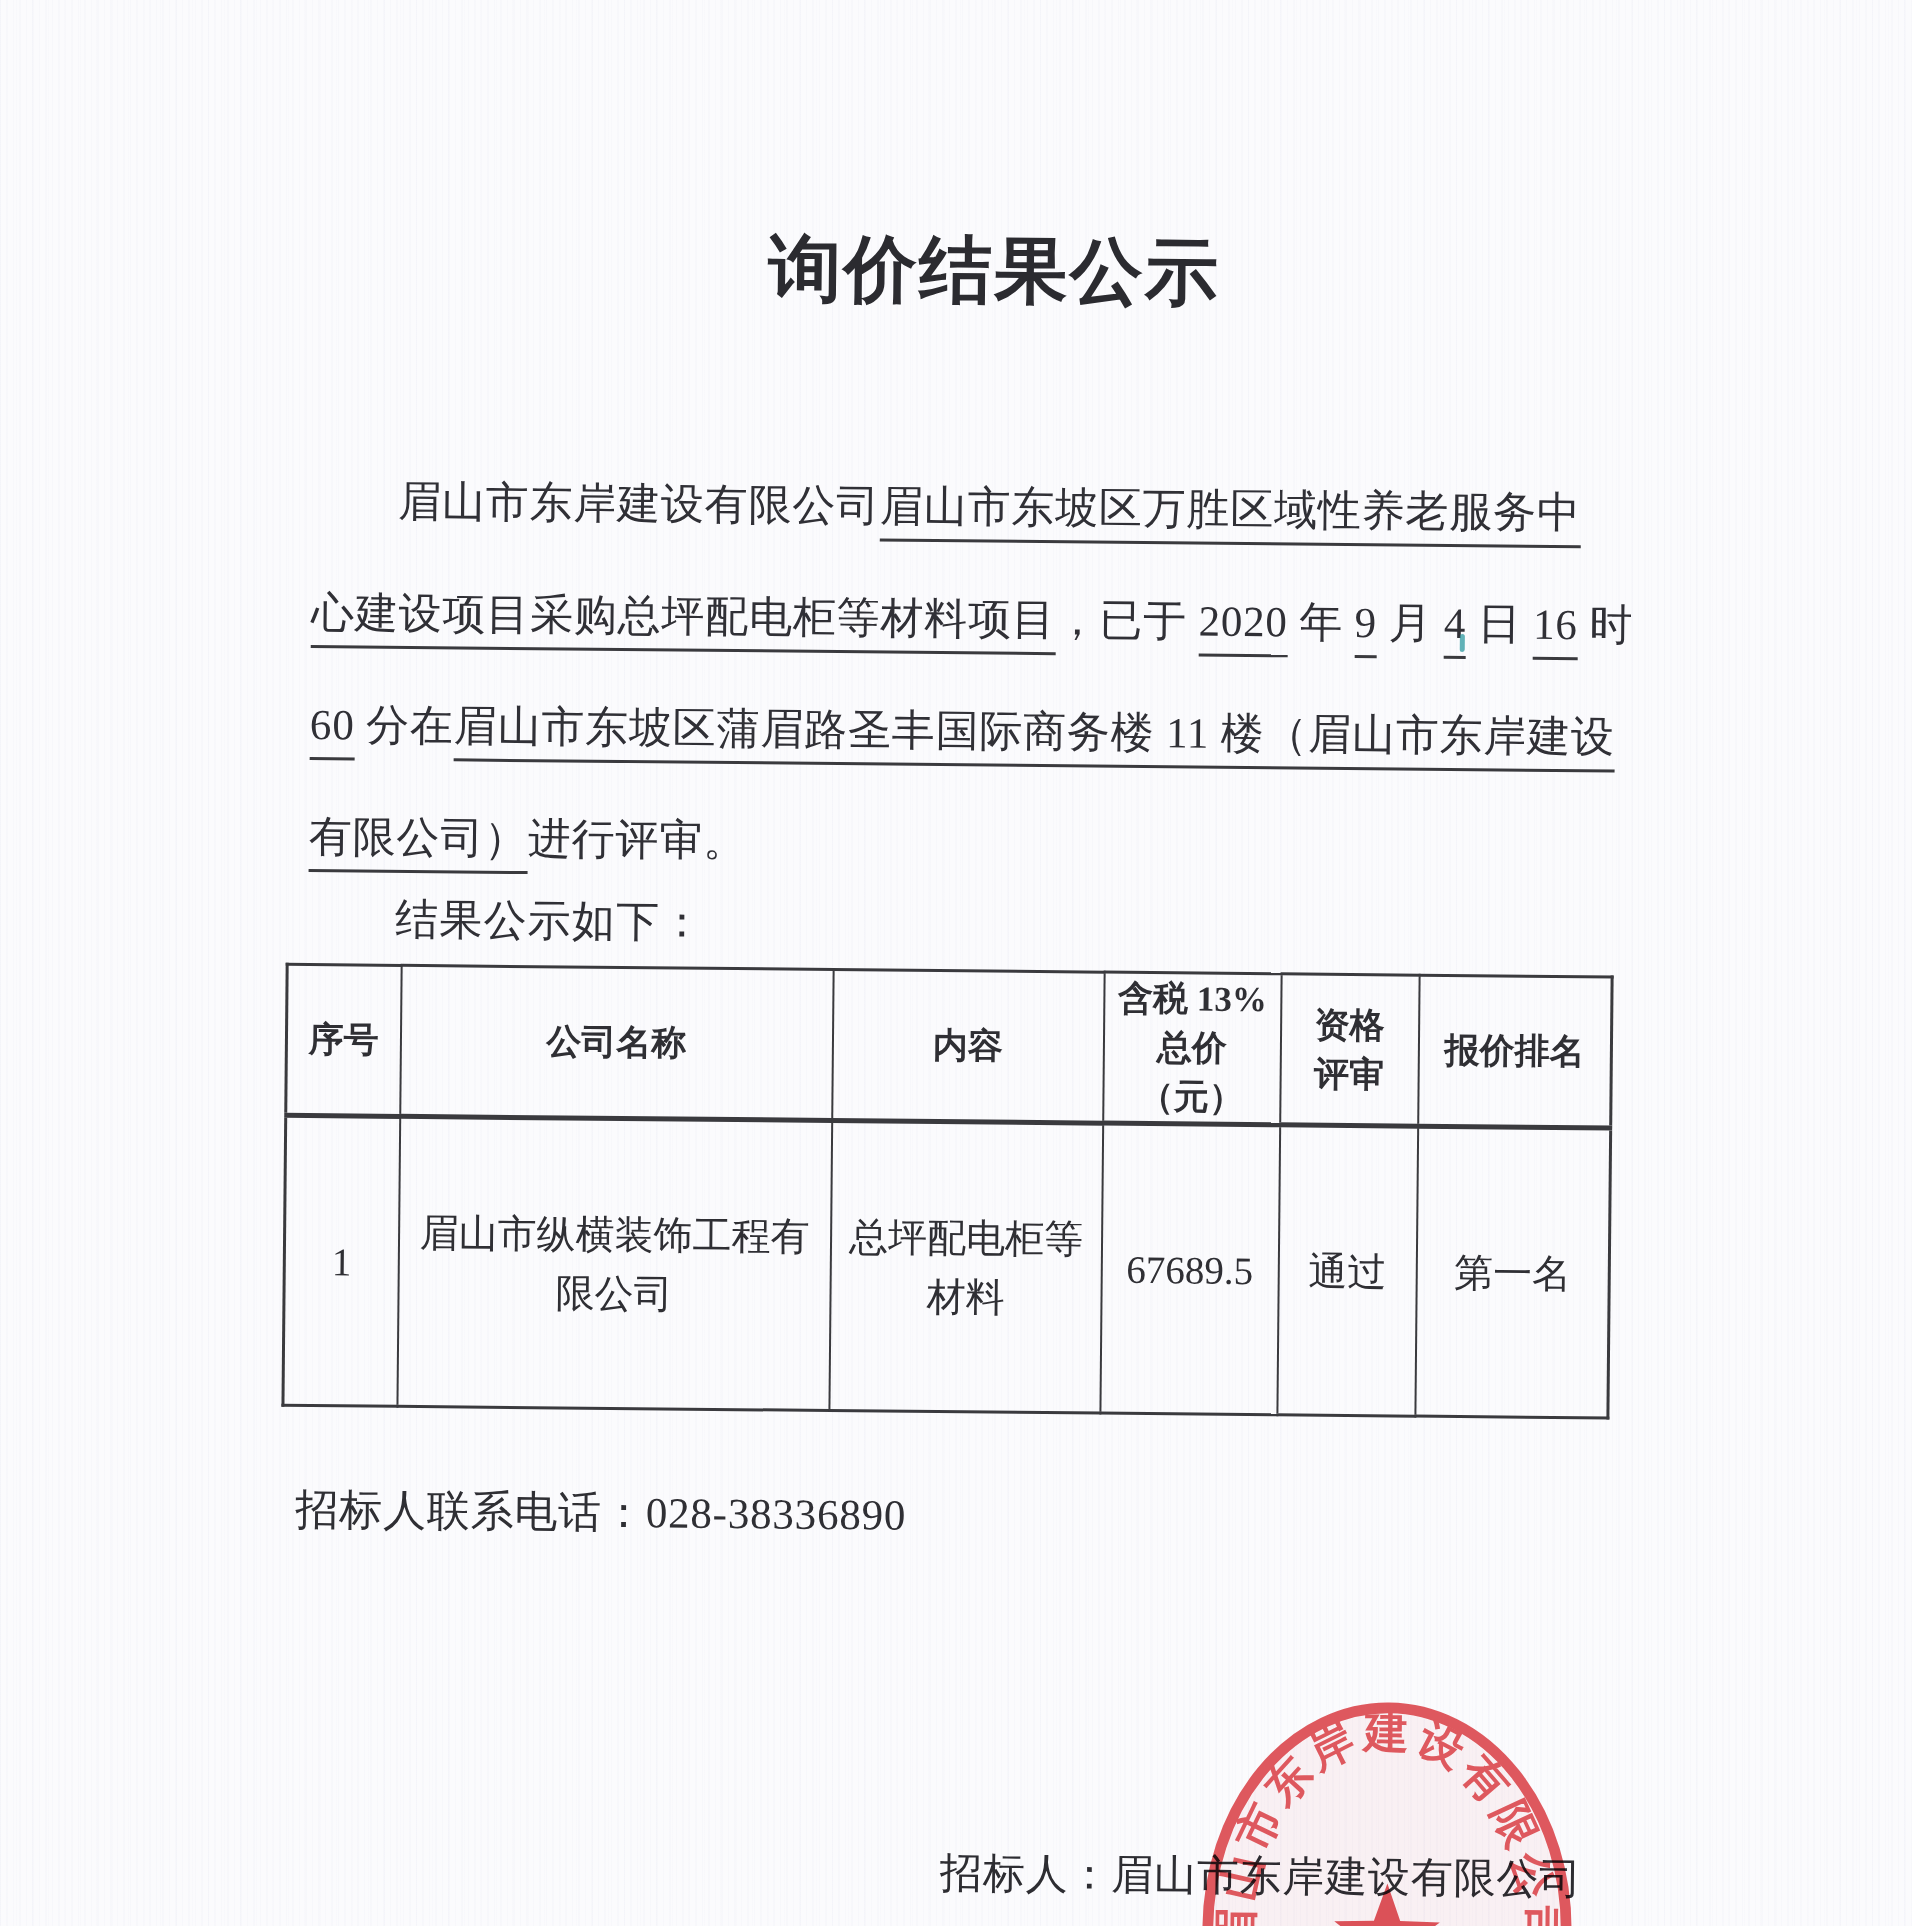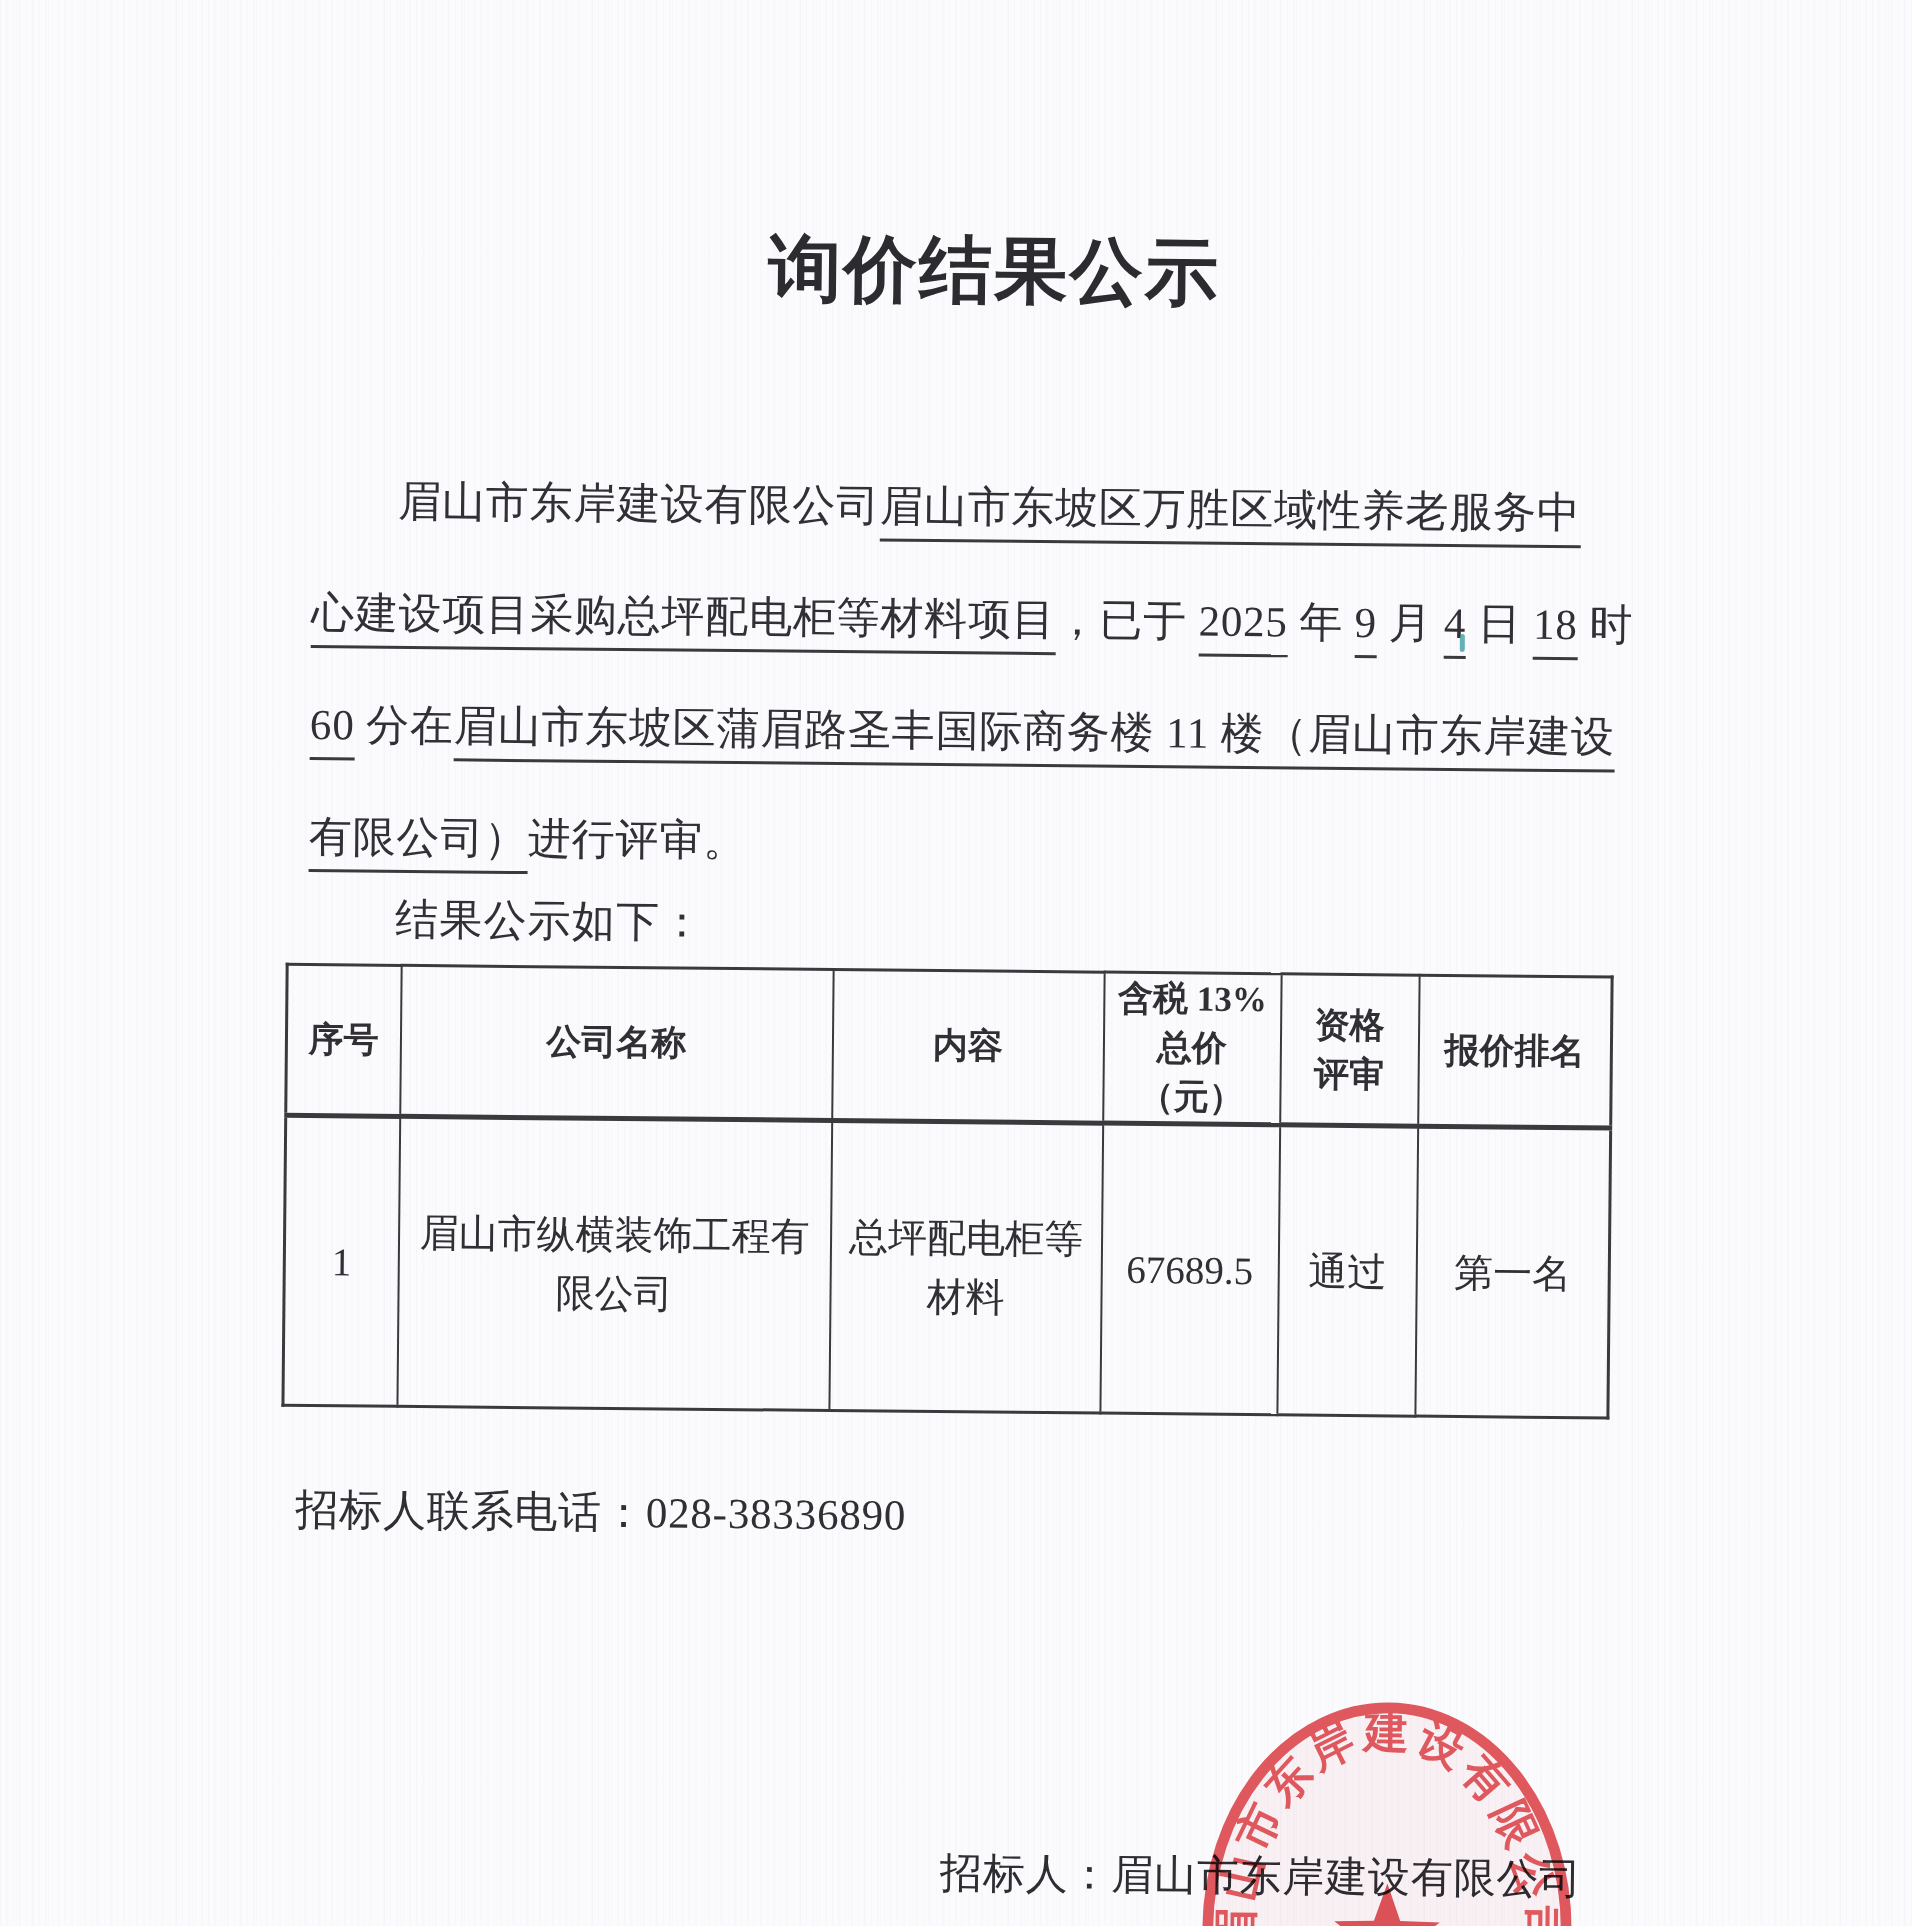--- a/index.html
+++ b/index.html
@@ -74,21 +74,21 @@
 </head>
 <body>
 
 <div class="sheet">
   <div class="tilt">
 
     <div class="doc-title">询价结果公示</div>
 
     <div class="para">
         <div class="para-line"><span>眉山市东岸建设有限公司</span><span class="u">眉山市东坡区万胜区域性养老服务中</span></div>
-        <div class="para-line"><span class="u">心建设项目采购总坪配电柜等材料项目</span><span>，已于 </span><span class="u">2025</span><span> 年 </span><span class="u">9</span><span> 月 </span><span class="u">4</span><span> 日 </span><span class="u">18</span><span> 时</span></div>
+        <div class="para-line"><span class="u">心建设项目采购总坪配电柜等材料项目</span><span>，已于 </span><span class="u">2020</span><span> 年 </span><span class="u">9</span><span> 月 </span><span class="u">4</span><span> 日 </span><span class="u">16</span><span> 时</span></div>
         <div class="para-line"><span class="u">60</span><span> 分在</span><span class="u">眉山市东坡区蒲眉路圣丰国际商务楼 11 楼（眉山市东岸建设</span></div>
         <div class="para-line"><span class="u">有限公司）</span><span>进行评审。</span></div>
       </div>
 
     <div class="result-heading">结果公示如下：</div>
 
     <table class="results">
       <colgroup>
         <col style="width:114px">
           <col style="width:432px">

